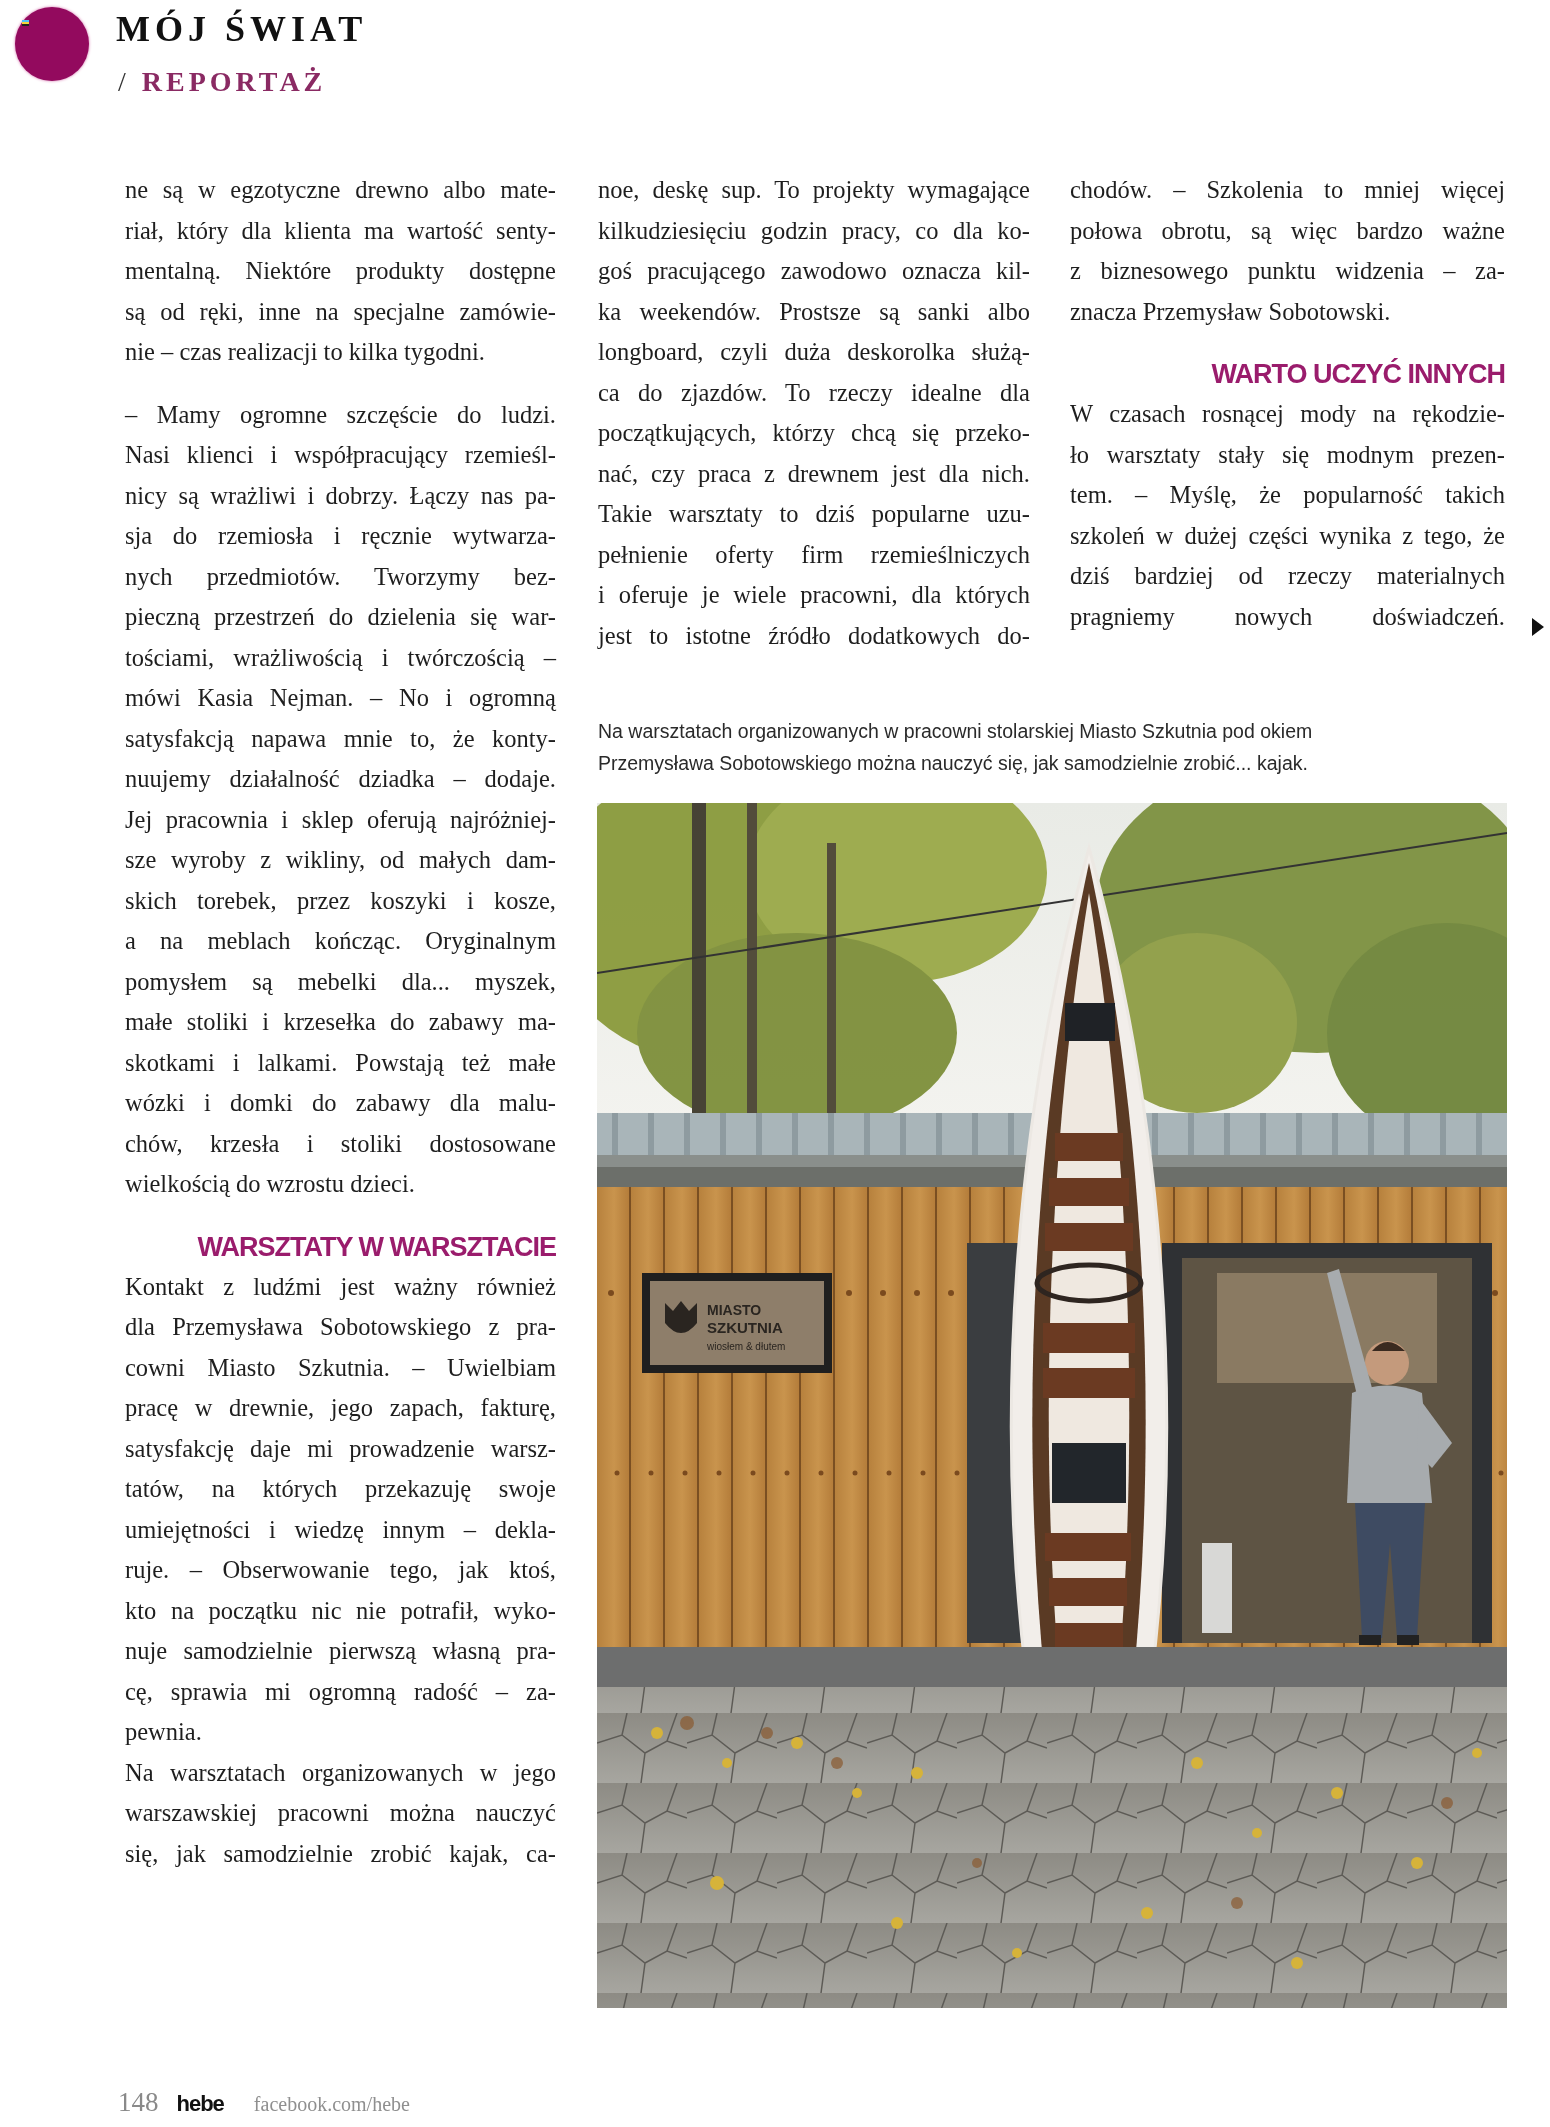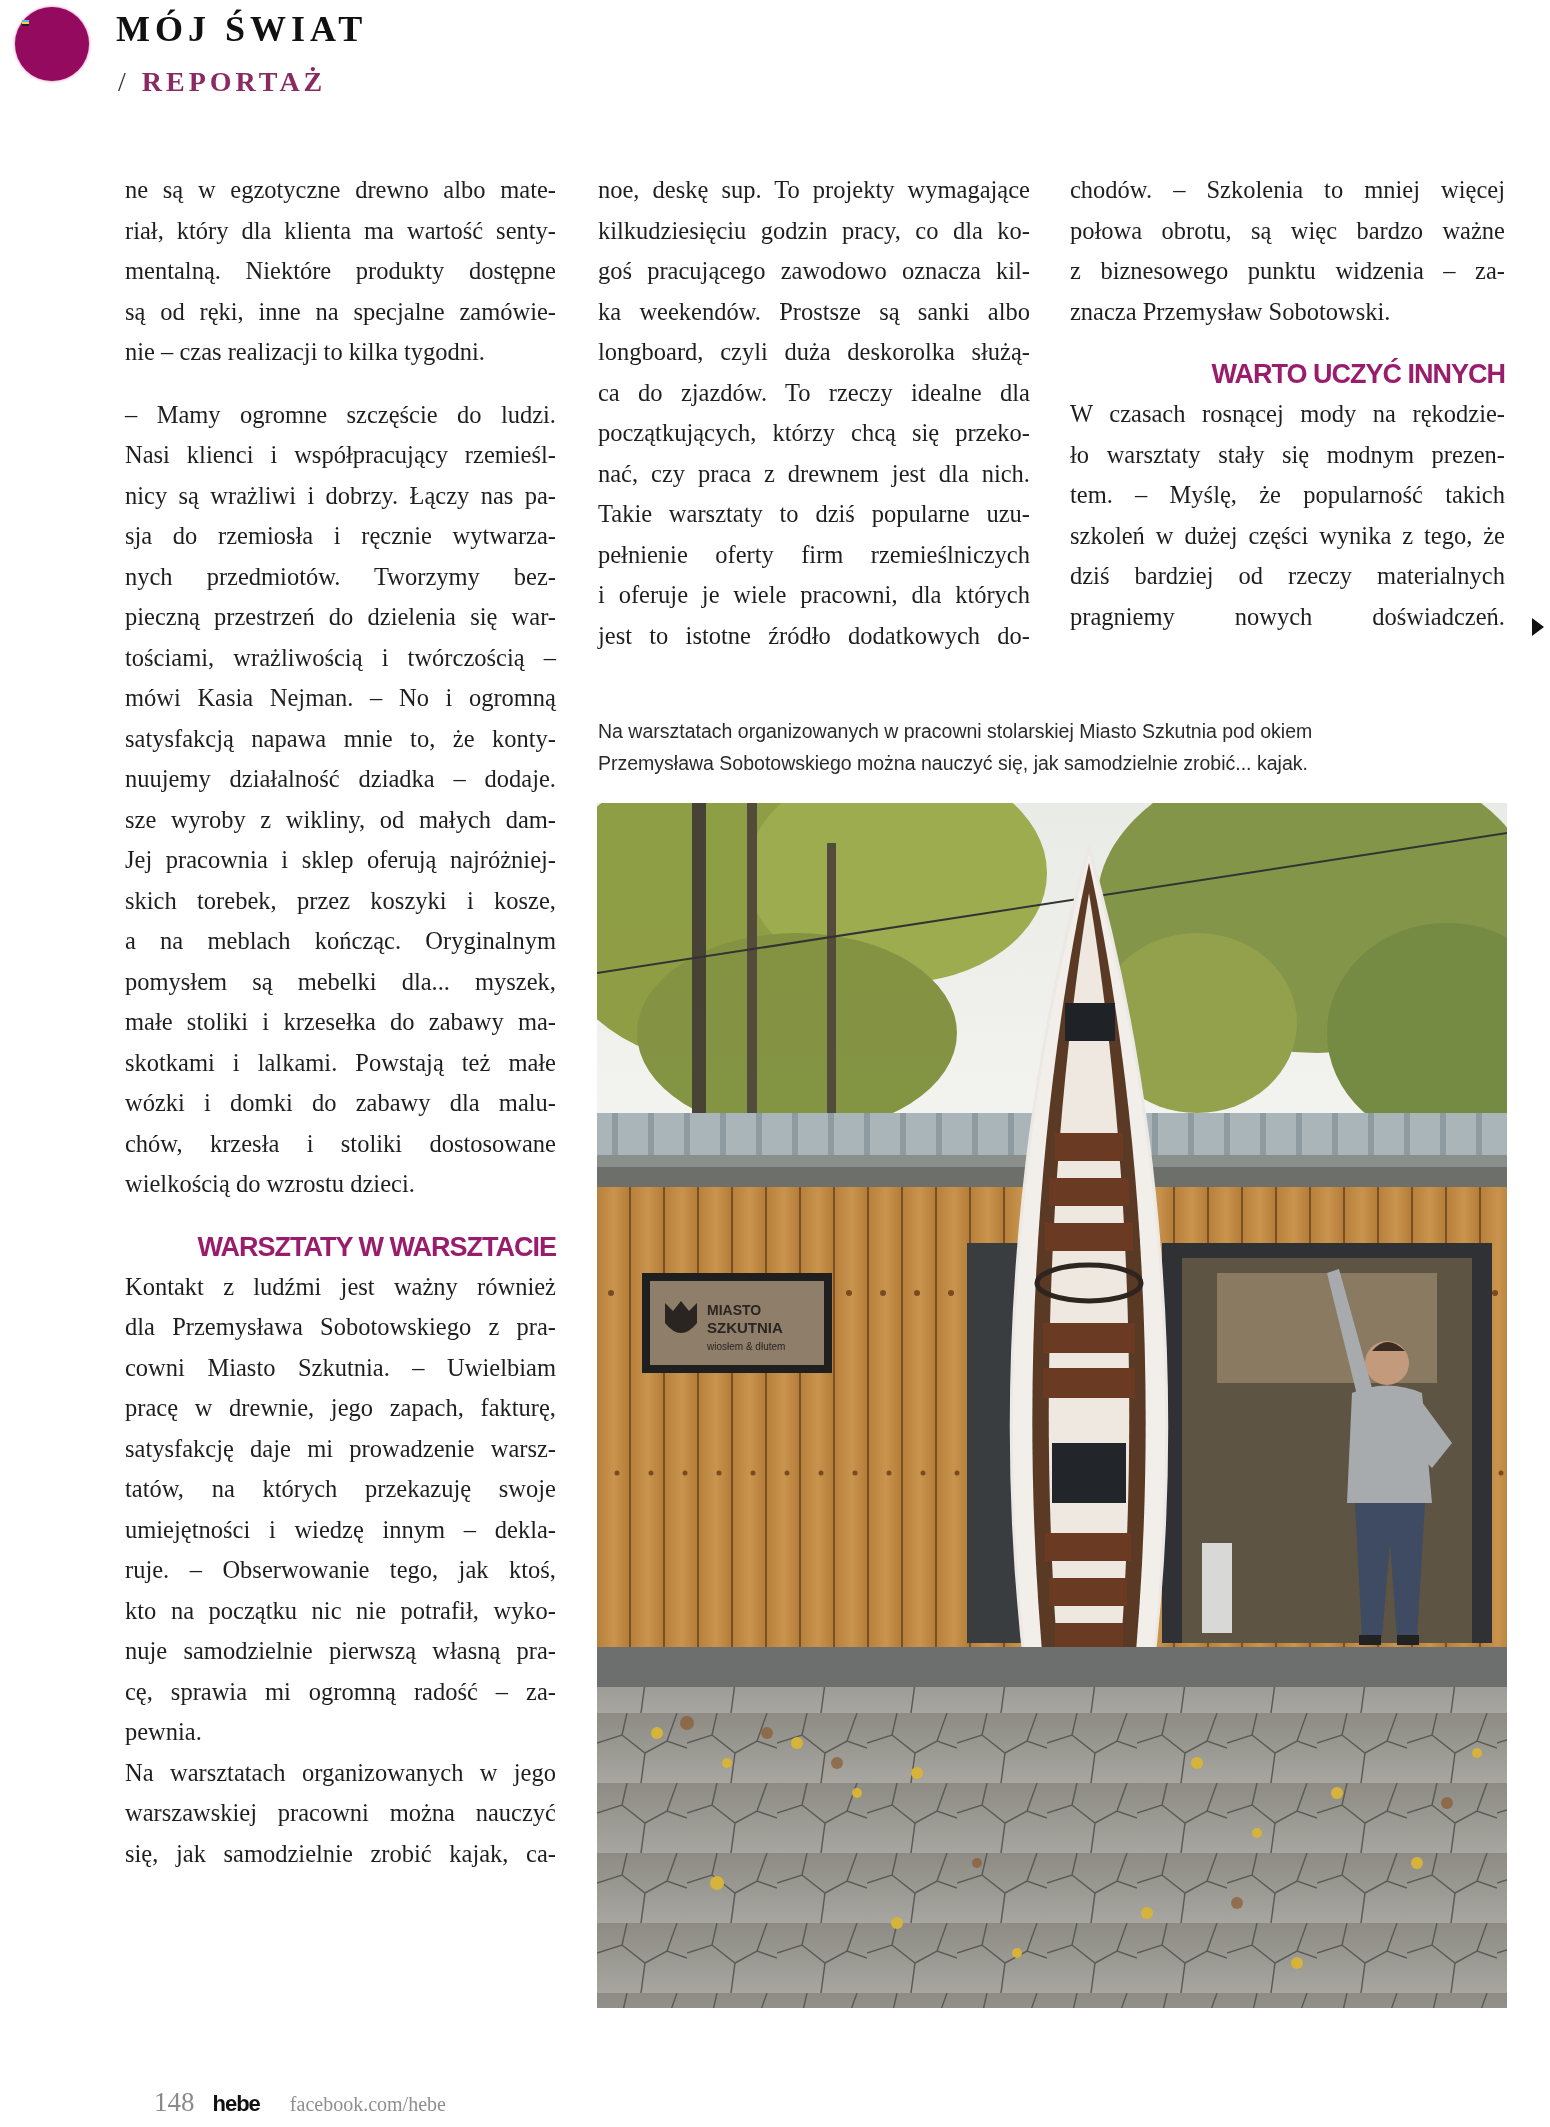--- a/index.html
+++ b/index.html
@@ -16,21 +16,21 @@
   .line.last{text-align-last:left;}
   .h{display:block;text-align:right;font-family:"Liberation Sans","DejaVu Sans",sans-serif;font-weight:bold;font-size:27px;letter-spacing:-1px;color:#9a1c6c;line-height:40px;}
   .gap-s{display:block;height:22px;}
   #col1{left:125px;top:170px;width:431px;}
   #col2{left:598px;top:170px;width:432px;}
   #col3{left:1070px;top:170px;width:435px;}
   .arrow{position:absolute;left:1532px;top:618px;width:0;height:0;border-top:9px solid transparent;border-bottom:9px solid transparent;border-left:12px solid #111;}
   .caption{position:absolute;left:598px;top:715px;width:900px;font-family:"Liberation Sans","DejaVu Sans",sans-serif;font-size:19.5px;line-height:32px;color:#2a2a2a;}
   .caption span{display:block;white-space:nowrap;}
   .photo{position:absolute;left:597px;top:803px;width:910px;height:1205px;overflow:hidden;background:#7dd3fc;}
-  .footer{position:absolute;left:118px;top:2087px;height:32px;display:flex;align-items:baseline;gap:18px;margin-left:36px;}
+  .footer{position:absolute;left:118px;top:2087px;height:32px;display:flex;align-items:baseline;gap:18px;}
   .pg{font-family:"Liberation Serif",serif;font-size:27px;color:#8a8a8a;}
   .brand{font-family:"Liberation Sans",sans-serif;font-weight:bold;font-size:22px;color:#111;letter-spacing:-1px;}
   .fb{font-family:Liberation Serif, serif;font-size:20px;color:#8f8f8f;margin-left:12px;}
 </style>
 </head>
 <body>
 
 <div class="circle"></div>
 <div class="cmyk">
   <i style="background:#4fc3f7"></i>
@@ -55,22 +55,22 @@
     <span class="line">– Mamy ogromne szczęście do ludzi.</span>
     <span class="line">Nasi klienci i współpracujący rzemieśl-</span>
     <span class="line">nicy są wrażliwi i dobrzy. Łączy nas pa-</span>
     <span class="line">sja do rzemiosła i ręcznie wytwarza-</span>
     <span class="line">nych przedmiotów. Tworzymy bez-</span>
     <span class="line">pieczną przestrzeń do dzielenia się war-</span>
     <span class="line">tościami, wrażliwością i twórczością –</span>
     <span class="line">mówi Kasia Nejman. – No i ogromną</span>
     <span class="line">satysfakcją napawa mnie to, że konty-</span>
     <span class="line">nuujemy działalność dziadka – dodaje.</span>
+    <span class="line">Jej pracownia i sklep oferują najróżniej-</span>
     <span class="line">sze wyroby z wikliny, od małych dam-</span>
-    <span class="line">Jej pracownia i sklep oferują najróżniej-</span>
     <span class="line">skich torebek, przez koszyki i kosze,</span>
     <span class="line">a na meblach kończąc. Oryginalnym</span>
     <span class="line">pomysłem są mebelki dla... myszek,</span>
     <span class="line">małe stoliki i krzesełka do zabawy ma-</span>
     <span class="line">skotkami i lalkami. Powstają też małe</span>
     <span class="line">wózki i domki do zabawy dla malu-</span>
     <span class="line">chów, krzesła i stoliki dostosowane</span>
     <span class="line last">wielkością do wzrostu dzieci.</span>
   </p>
   <span class="gap-s"></span>

